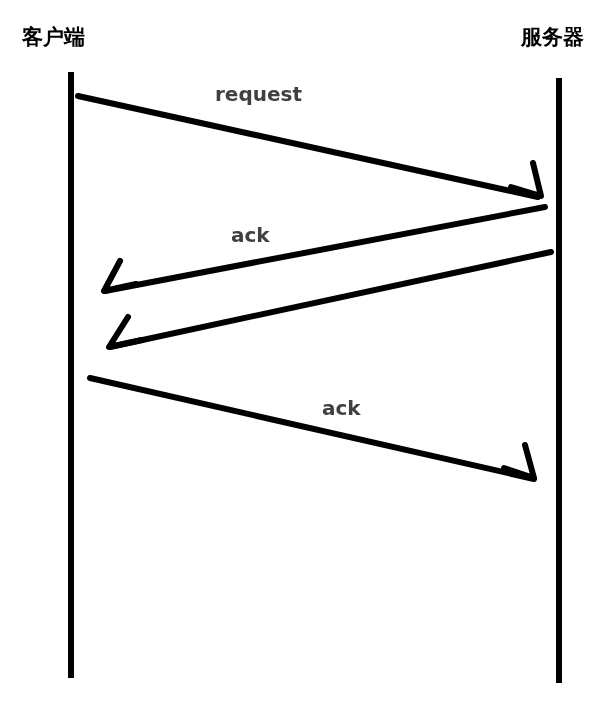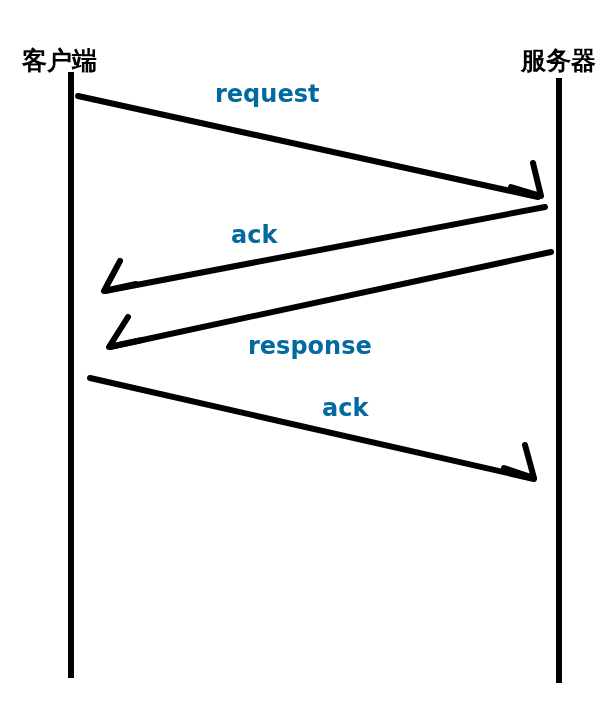--- a/index.html
+++ b/index.html
@@ -17,43 +17,42 @@
     position: relative;
     width: 609px;
     height: 712px;
     overflow: hidden;
     background: #ffffff;
   }
   .actor-label {
     position: absolute;
     font-family: "DejaVu Sans", "Liberation Sans", sans-serif;
     font-weight: bold;
-    font-size: 25px;
+    font-size: 21px;
     line-height: 26px;
     color: #000000;
     white-space: nowrap;
     letter-spacing: 0px;
-    margin-top: 24px;
   }
   #actor-label-client {
     left: 22px;
     top: 24px;
   }
   #actor-label-server {
     left: 521px;
     top: 24px;
     text-align: right;
   }
   .msg-label {
     position: absolute;
     font-family: "DejaVu Sans", "Liberation Sans", sans-serif;
     font-weight: bold;
-    font-size: 24px;
+    font-size: 20px;
     line-height: 24px;
-    color: #0369a1;
+    color: #404040;
     white-space: nowrap;
     text-align: center;
   }
   #msg-label-request {
     left: 215px;
     top: 82px;
   }
   #msg-label-ack-1 {
     left: 231px;
     top: 223px;
@@ -119,17 +118,16 @@
   </svg>
 
   <div class="actor-label" id="actor-label-client">客户端</div>
 
   <div class="actor-label" id="actor-label-server">服务器</div>
 
   <div class="msg-label" id="msg-label-request">request</div>
 
   <div class="msg-label" id="msg-label-ack-1">ack</div>
 
-  <div class="msg-label" id="msg-label-response">response</div>
 
   <div class="msg-label" id="msg-label-ack-2">ack</div>
 
 </div>
 
 </body></html>

